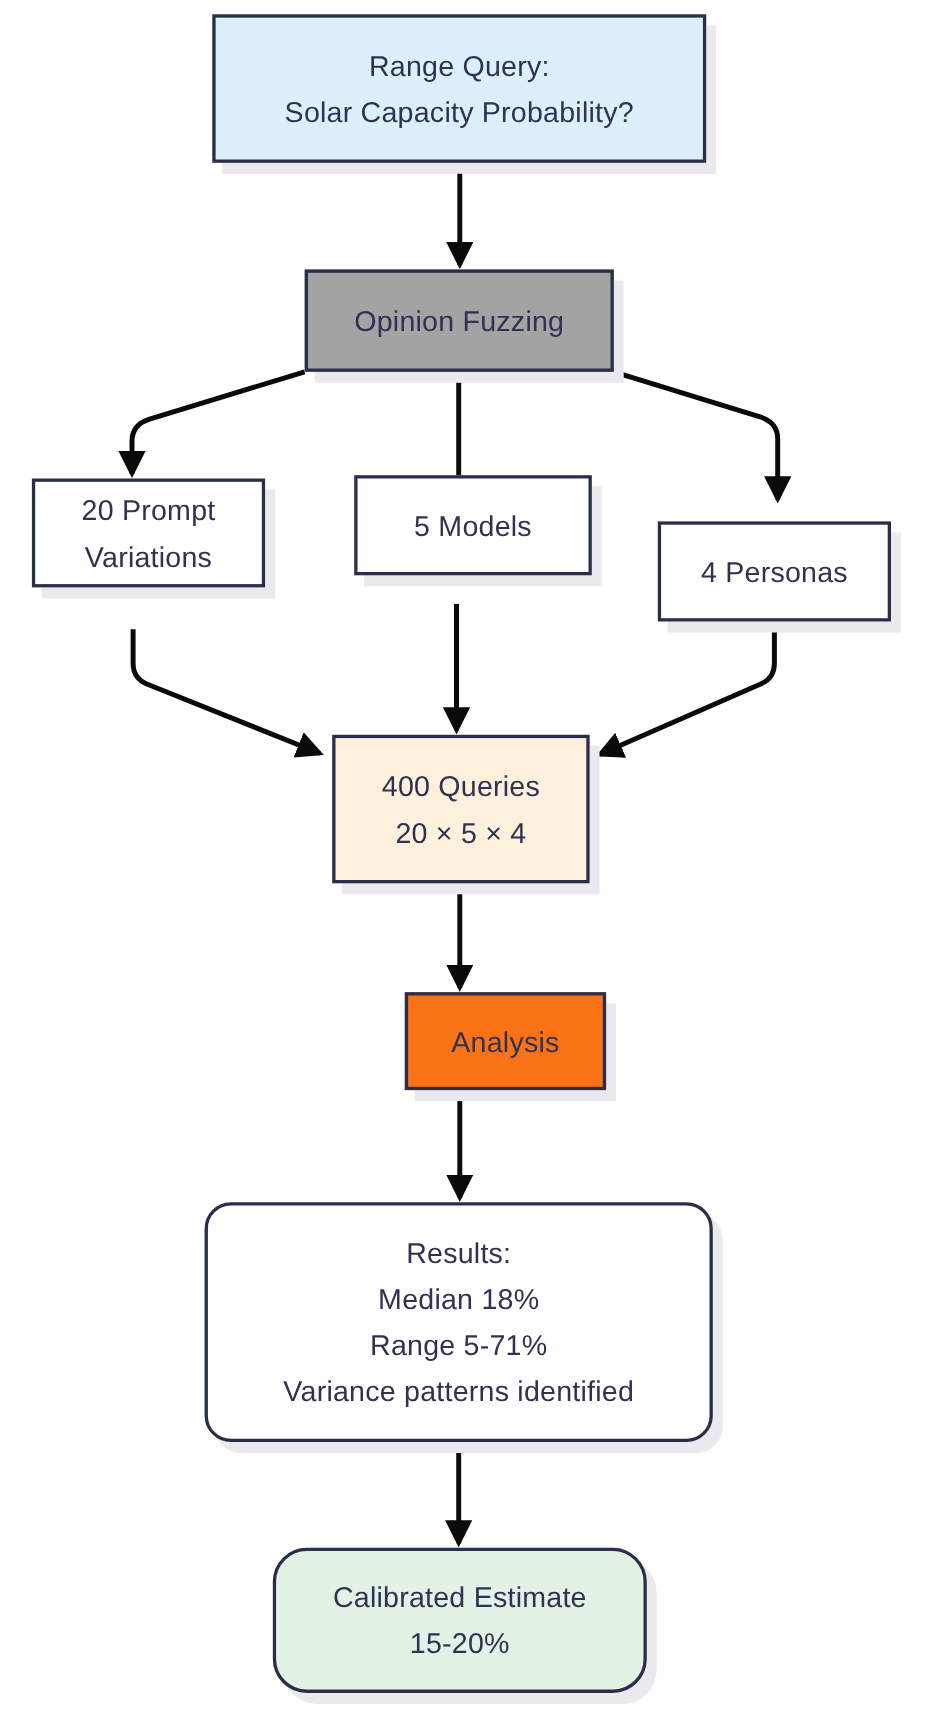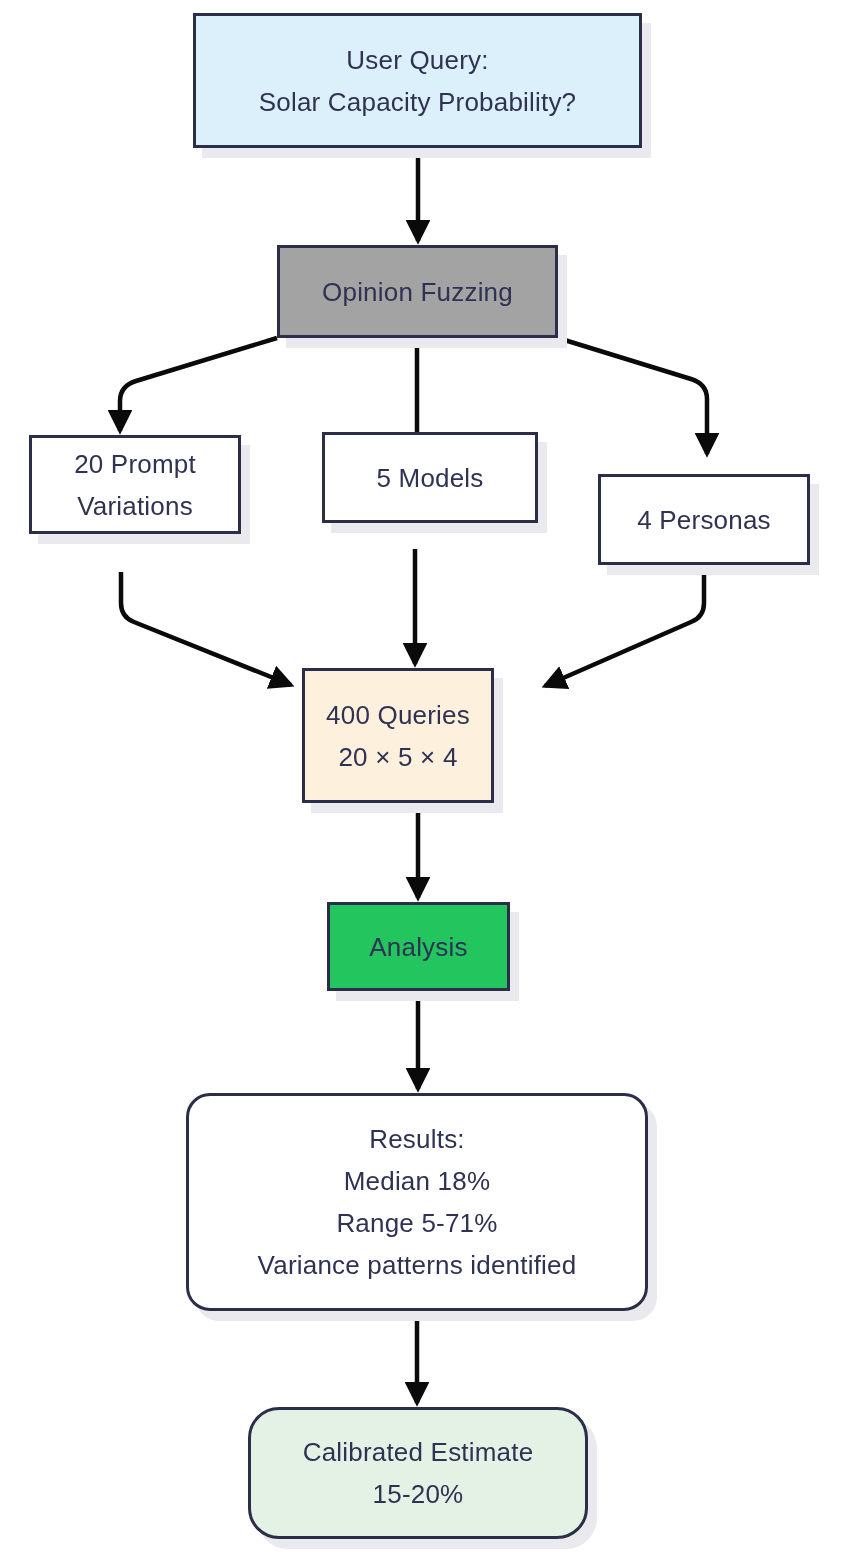--- a/index.html
+++ b/index.html
@@ -40,21 +40,21 @@
     letter-spacing: 0.2px;
   }
   .node span { display: block; white-space: nowrap; }
 
   
   .n-user-query       { left: 193px; top: 13px;   width: 449px; height: 135px; }
   .n-opinion-fuzzing  { left: 277px; top: 245px;  width: 281px; height: 93px;  }
   .n-prompt-variations{ left: 29px;  top: 435px;  width: 212px; height: 99px; }
   .n-models           { left: 322px; top: 432px;  width: 216px; height: 91px;  }
   .n-personas         { left: 598px; top: 458px;  width: 212px; height: 91px;  }
-  .n-queries          { left: 302px; top: 668px;  width: 192px; height: 135px; }
+  .n-queries          { left: 302px; top: 668px;  width: 234px; height: 135px; }
   .n-analysis         { left: 327px; top: 902px;  width: 183px; height: 89px;  }
   .n-results          { left: 186px; top: 1093px; width: 462px; height: 218px; border-radius: 24px; }
   .n-calibrated       { left: 248px; top: 1407px; width: 340px; height: 132px; }
 
   .edge {
     stroke: #0a0a0a;
     stroke-width: 4.5;
     fill: none;
   }
 </style>
@@ -75,21 +75,21 @@
     <path class="edge" marker-end="url(#ah)" d="M558,338 L691,379 Q707,384 707,399 L707,454"></path>
     <path class="edge" marker-end="url(#ah)" d="M121,572 L121,603 Q121,617 134,622 L291,685"></path>
     <path class="edge" marker-end="url(#ah)" d="M415,549 L415,664"></path>
     <path class="edge" marker-end="url(#ah)" d="M704,549 L704,603 Q704,617 691,622 L545,686"></path>
     <path class="edge" marker-end="url(#ah)" d="M418,803 L418,898"></path>
     <path class="edge" marker-end="url(#ah)" d="M418,991 L418,1089"></path>
     <path class="edge" marker-end="url(#ah)" d="M417,1311 L417,1403"></path>
   </svg>
 
   <div class="node n-user-query" style="background: rgb(220, 240, 251);">
-    <span>User Query:</span>
+    <span>Range Query:</span>
     <span>Solar Capacity Probability?</span>
   </div>
 
   <div class="node n-opinion-fuzzing" style="background: #a3a3a3;">
     <span>Opinion Fuzzing</span>
   </div>
 
   <div class="node n-prompt-variations" style="background: rgb(255, 255, 255);">
     <span>20 Prompt</span>
     <span>Variations</span>
@@ -101,21 +101,21 @@
 
   <div class="node n-personas" style="background: rgb(255, 255, 255); margin-top: 16px;">
     <span>4 Personas</span>
   </div>
 
   <div class="node n-queries" style="background: rgb(253, 241, 222);">
     <span>400 Queries</span>
     <span>20 × 5 × 4</span>
   </div>
 
-  <div class="node n-analysis" style="background: #22c55e;">
+  <div class="node n-analysis" style="background: #f97316; margin-left: 41px;">
     <span>Analysis</span>
   </div>
 
   <div class="node n-results" style="background: rgb(255, 255, 255);">
     <span>Results:</span>
     <span>Median 18%</span>
     <span>Range 5-71%</span>
     <span>Variance patterns identified</span>
   </div>
 

